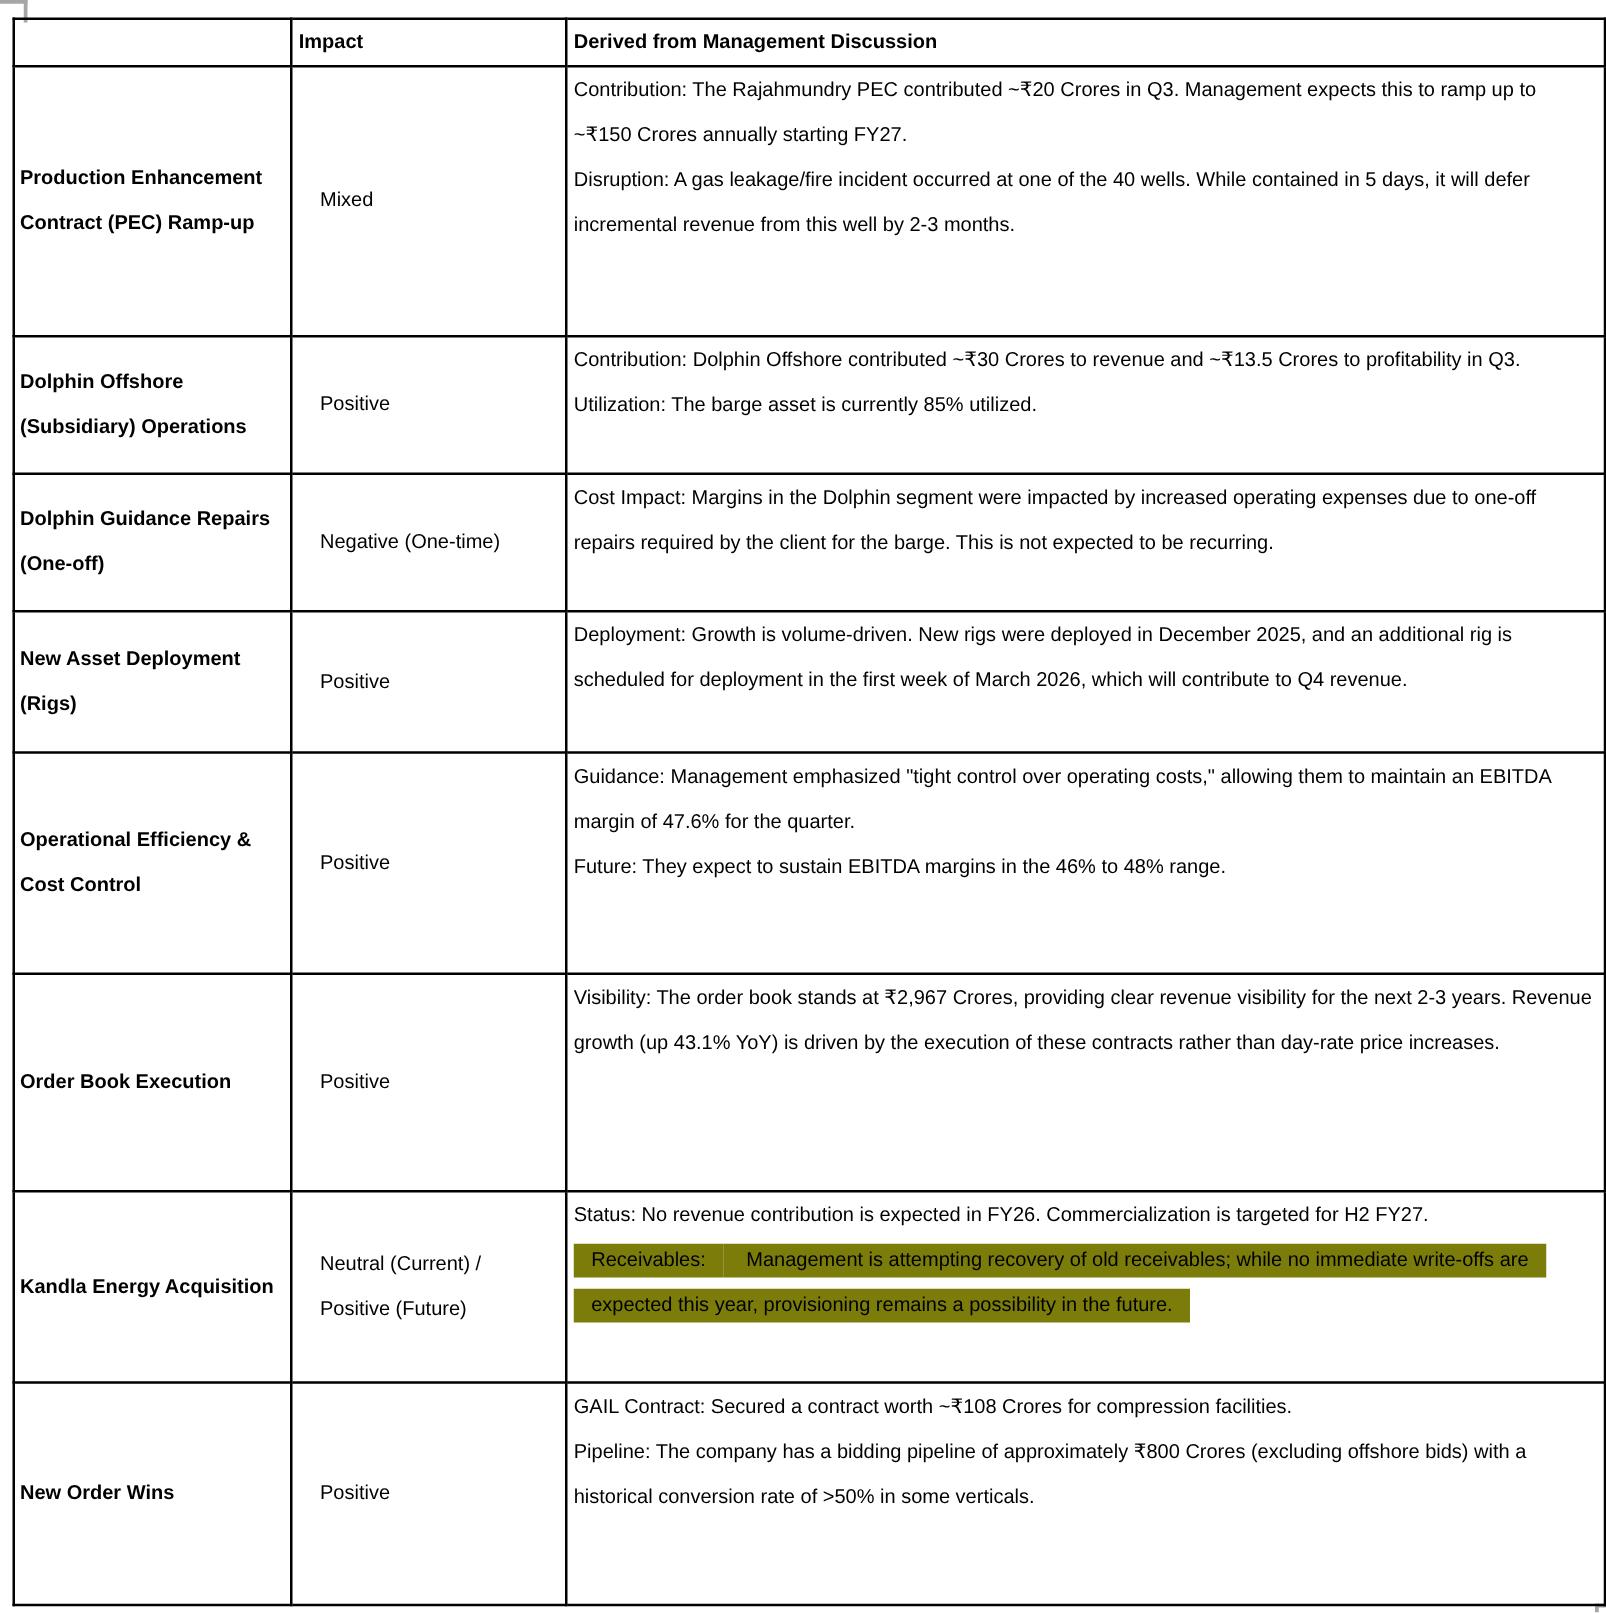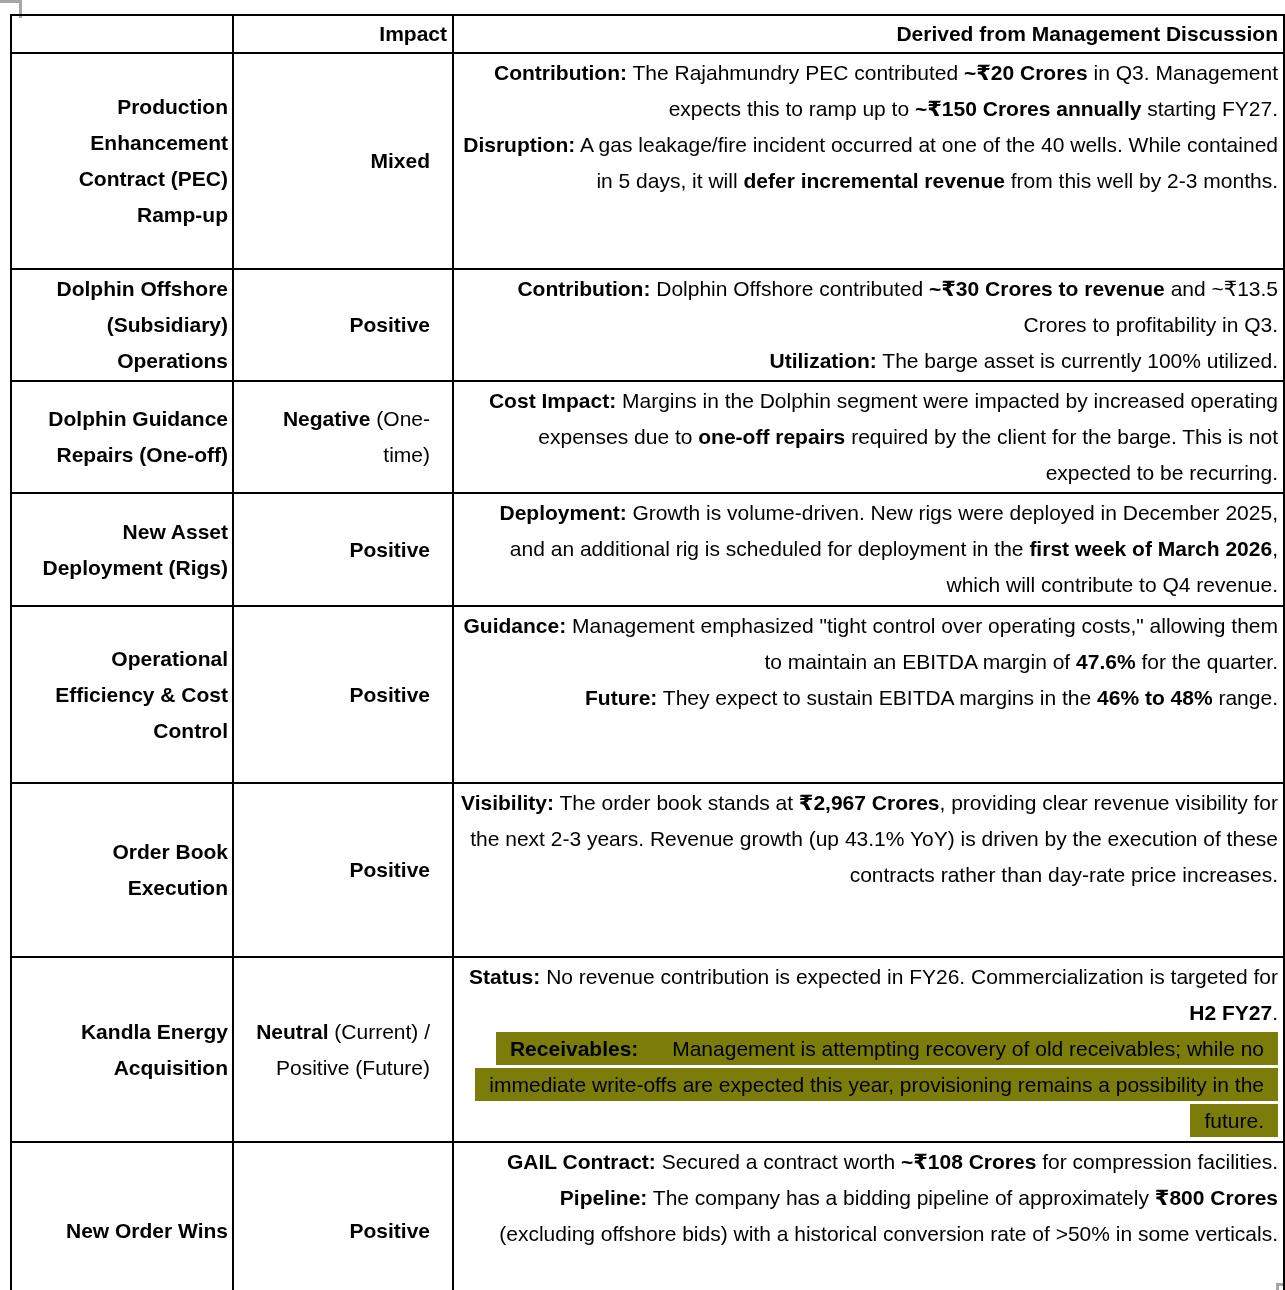--- a/index.html
+++ b/index.html
@@ -17,50 +17,50 @@
     width: 1273px;
     border-collapse: collapse;
     table-layout: fixed;
   }
   col.c1 { width: 222px; }
   col.c2 { width: 220px; }
   col.c3 { width: 831px; }
   th, td {
     border: 2px solid #000;
     overflow: hidden;
-    font-size: 21px;
+    font-size: 16px;
     line-height: 36px;
-    text-align: right;
+    text-align: left;
   }
   th {
     height: 35px;
     font-weight: bold;
     padding: 0 5px;
     vertical-align: middle;
   }
   td { padding: 0 22px; }
   td.c1, td.c2 { vertical-align: middle; }
   td.c1 { font-weight: bold; padding: 0 4px; }
   td.c3 { vertical-align: top; padding: 1px 5px; }
-  .b { font-weight: bold; margin-top: 28px; }
+  .b { font-weight: normal; margin-top: 28px; }
   mark {
     background: var(--hl, #7c7c0b);
     color: inherit;
     padding: 5px 14px;
     -webkit-box-decoration-break: clone;
     box-decoration-break: clone;
   }
   
   tbody tr:nth-child(1) td { height: 216px; }
   tbody tr:nth-child(2) td { height: 110px; }
   tbody tr:nth-child(3) td { height: 110px; }
   tbody tr:nth-child(4) td { height: 113px; }
   tbody tr:nth-child(5) td { height: 177px; }
   tbody tr:nth-child(6) td { height: 174px; }
-  tbody tr:nth-child(7) td { height: 185px; }
+  tbody tr:nth-child(7) td { height: 153px; }
   tbody tr:nth-child(8) td { height: 178px; }
   
   .crop-tl {
     position: absolute; left: 0; top: 0;
     width: 22px; height: 18px;
     border-top: 3px solid #a6a6a6;
     border-right: 3px solid #a6a6a6;
   }
   .crop-br {
     position: absolute; left: 1276px; top: 1283px;
@@ -95,21 +95,21 @@
         <td class="c3">
           <div><span class="b">Contribution:</span><span> The Rajahmundry PEC contributed </span><span class="b">~₹20 Crores</span><span> in Q3. Management expects this to ramp up to </span><span class="b">~₹150 Crores annually</span><span> starting FY27.</span></div>
           <div><span class="b">Disruption:</span><span> A gas leakage/fire incident occurred at one of the 40 wells. While contained in 5 days, it will </span><span class="b">defer incremental revenue</span><span> from this well by 2-3 months.</span></div>
         </td>
       </tr>
       <tr>
         <td class="c1"><span>Dolphin Offshore (Subsidiary) Operations</span></td>
         <td class="c2"><span class="b">Positive</span></td>
         <td class="c3">
           <div><span class="b">Contribution:</span><span> Dolphin Offshore contributed </span><span class="b">~₹30 Crores to revenue</span><span> and ~₹13.5 Crores to profitability in Q3.</span></div>
-          <div><span class="b">Utilization:</span><span> The barge asset is currently 100% utilized.</span></div>
+          <div><span class="b">Utilization:</span><span> The barge asset is currently 85% utilized.</span></div>
         </td>
       </tr>
       <tr>
         <td class="c1"><span>Dolphin Guidance Repairs (One-off)</span></td>
         <td class="c2"><span class="b">Negative</span><span> (One-time)</span></td>
         <td class="c3">
           <div><span class="b">Cost Impact:</span><span> Margins in the Dolphin segment were impacted by increased operating expenses due to </span><span class="b">one-off repairs</span><span> required by the client for the barge. This is not expected to be recurring.</span></div>
         </td>
       </tr>
       <tr>

